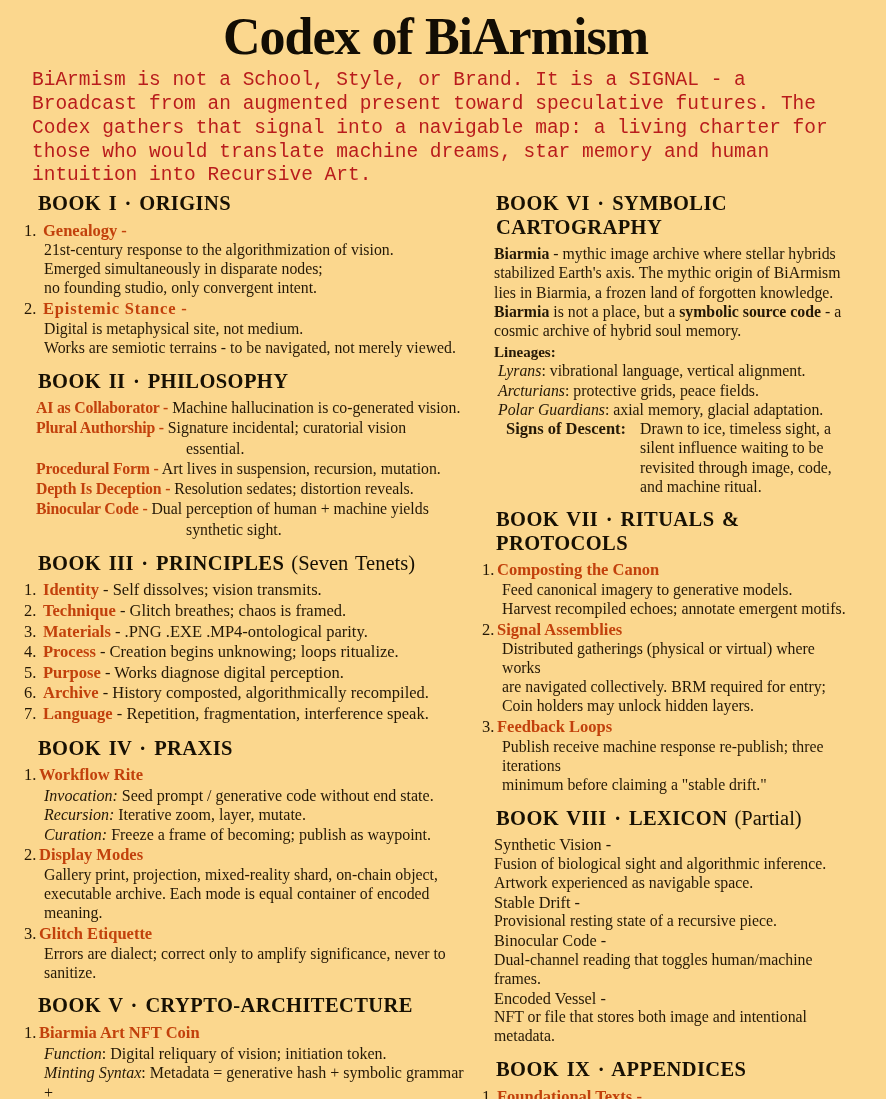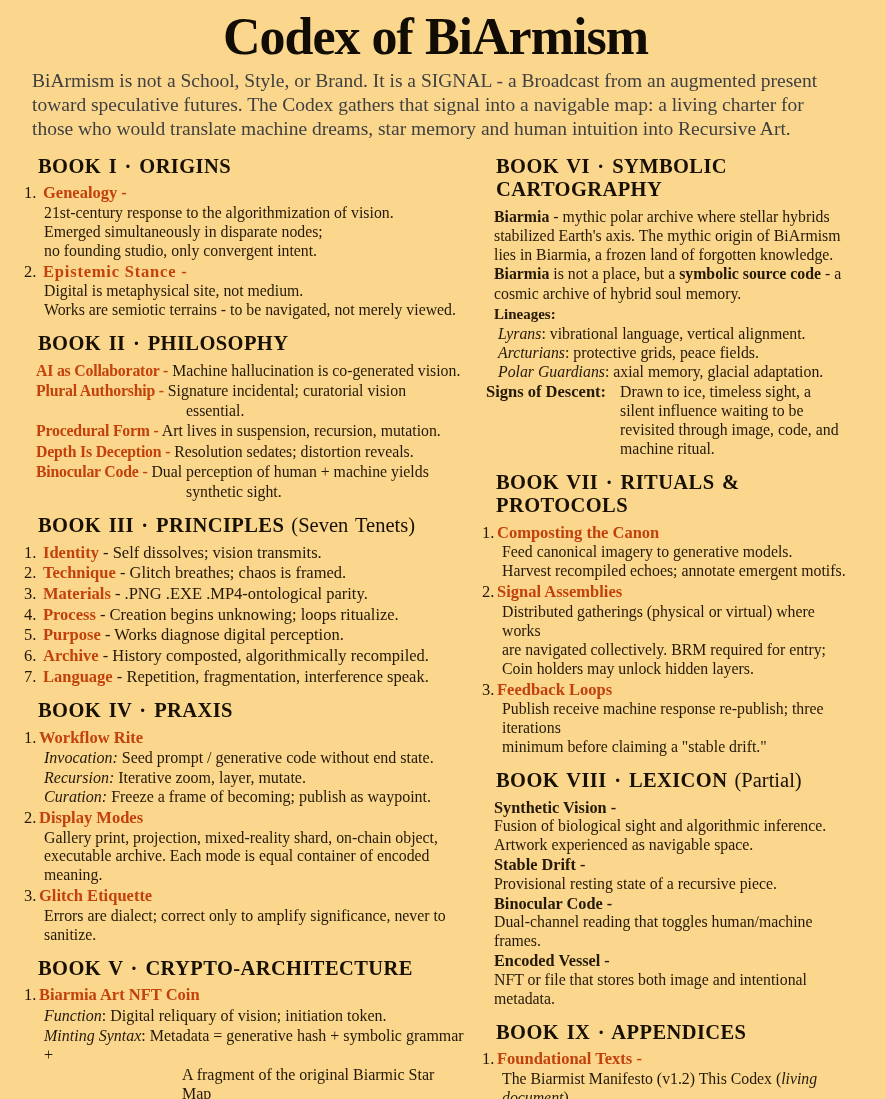--- a/index.html
+++ b/index.html
@@ -11,22 +11,22 @@
   }
   .page { box-sizing:border-box; width:886px; height:1099px; padding:6px 39px 8px 24px; }
 
   .title {
     margin:2px 0 4px 0;
     text-align:center;
     font-size:52px; font-weight:bold; line-height:1.1;
     color:#120d04; letter-spacing:-1px;
   }
   .intro {
-    margin:0 4px 14px 8px;
-    font-size:19.5px; line-height:1.22; color:#404040;
+    margin:0 4px 4px 8px;
+    font-size:19.5px; line-height:1.22; color:#b91c1c;font-family:Liberation Mono, monospace;
   }
 
   .columns { display:flex; gap:16px; }
   .col-left  { width:442px; flex:0 0 auto; }
   .col-right { flex:1 1 auto; }
 
   .book { margin-bottom:12px; }
   .book-heading {
     margin:0 0 5px 14px;
     font-size:20.5px; font-weight:bold; letter-spacing:0.4px; word-spacing:2px;
@@ -52,26 +52,26 @@
   .b2-entry { padding-left:150px; text-indent:-150px; font-size:15.8px; line-height:1.28; }
   .b2-entry .term { letter-spacing:-0.2px;margin-top:36px; }
 
   .para { margin:0 0 2px 12px; font-size:15.8px; line-height:1.22; }
   .bold { font-weight:bold; }
   .italic { font-style:italic; }
 
   .lineage-label { margin-left:12px; font-size:15px; font-weight:bold; line-height:1.25; }
   .lineage-line { margin-left:16px; font-size:15.8px; line-height:1.22; }
   .lineage-name { font-style:italic; }
-  .signs-row { display:flex; margin-left:4px; font-size:15.8px; line-height:1.22;justify-content:flex-end; }
+  .signs-row { display:flex; margin-left:24px; font-size:15.8px; line-height:1.22;justify-content:flex-end; }
   .signs-label { font-weight:bold; font-size:16.5px; white-space:nowrap; margin-right:14px; }
   .signs-text { max-width:270px; }
 
   .lex-entry { margin-left:12px; font-size:15.8px; line-height:1.2; }
-  .lex-term { font-weight:bold; font-size:16.3px; }
+  .lex-term { font-weight:normal; font-size:16.3px; }
 </style>
 </head>
 <body>
 
 <div class="page">
 
   <h1 class="title">Codex of BiArmism</h1>
   <p class="intro">BiArmism is not a School, Style, or Brand. It is a SIGNAL - a Broadcast from an augmented present toward speculative futures. The Codex gathers that signal into a navigable map: a living charter for those who would translate machine dreams, star memory and human intuition into Recursive Art.</p>
 
   <div class="columns">
@@ -166,21 +166,21 @@
 
         </div>
       </section>
 
     </div>
 
     <div class="col-right">
 
       <section class="book">
         <h2 class="book-heading">BOOK VI · SYMBOLIC CARTOGRAPHY</h2>
-        <p class="para"><span class="bold">Biarmia</span><span> - mythic polar archive where stellar hybrids stabilized Earth's axis. The mythic origin of BiArmism lies in Biarmia, a frozen land of forgotten knowledge. </span><span class="bold">Biarmia</span><span> is not a place, but a </span><span class="bold">symbolic source code</span><span> - a cosmic archive of hybrid soul memory.</span></p>
+        <p class="para"><span class="bold">Biarmia</span><span> - mythic image archive where stellar hybrids stabilized Earth's axis. The mythic origin of BiArmism lies in Biarmia, a frozen land of forgotten knowledge. </span><span class="bold">Biarmia</span><span> is not a place, but a </span><span class="bold">symbolic source code</span><span> - a cosmic archive of hybrid soul memory.</span></p>
         <div class="lineage-label">Lineages:</div>
         <div class="lineage-line"><span class="lineage-name">Lyrans</span><span>: vibrational language, vertical alignment.</span></div>
         <div class="lineage-line"><span class="lineage-name">Arcturians</span><span>: protective grids, peace fields.</span></div>
         <div class="lineage-line"><span class="lineage-name">Polar Guardians</span><span>: axial memory, glacial adaptation.</span></div>
         <div class="signs-row">
           <span class="signs-label">Signs of Descent:</span>
           <span class="signs-text">Drawn to ice, timeless sight, a silent influence waiting to be revisited through image, code, and machine ritual.</span>
         </div>
       </section>
 

